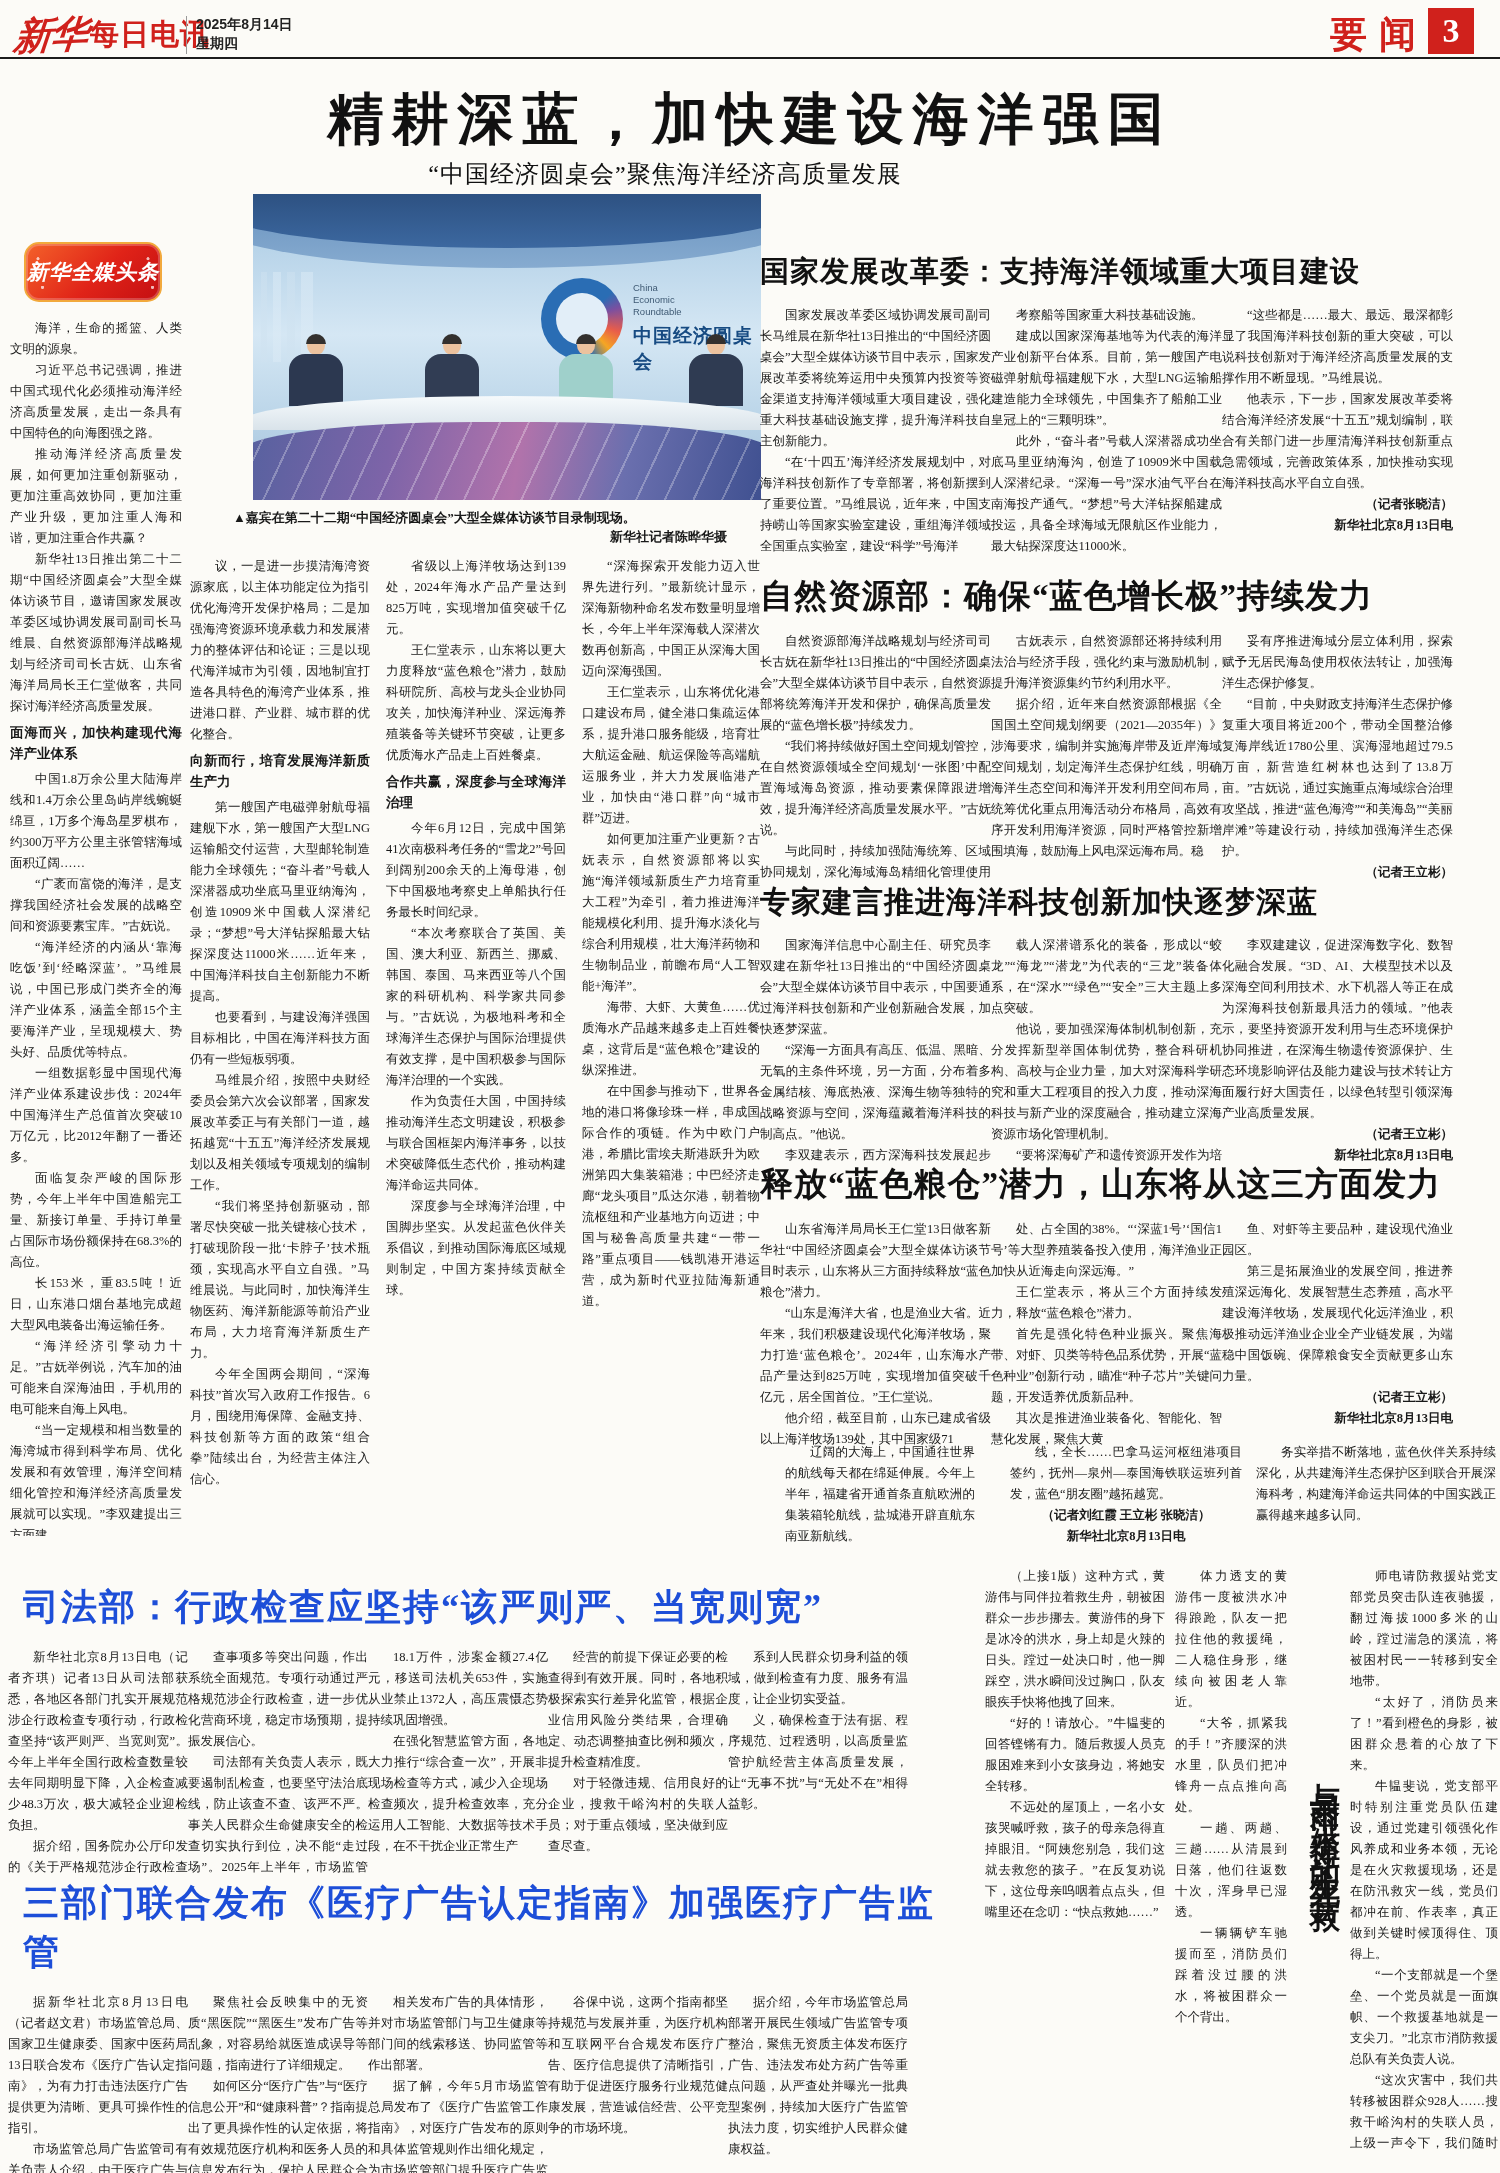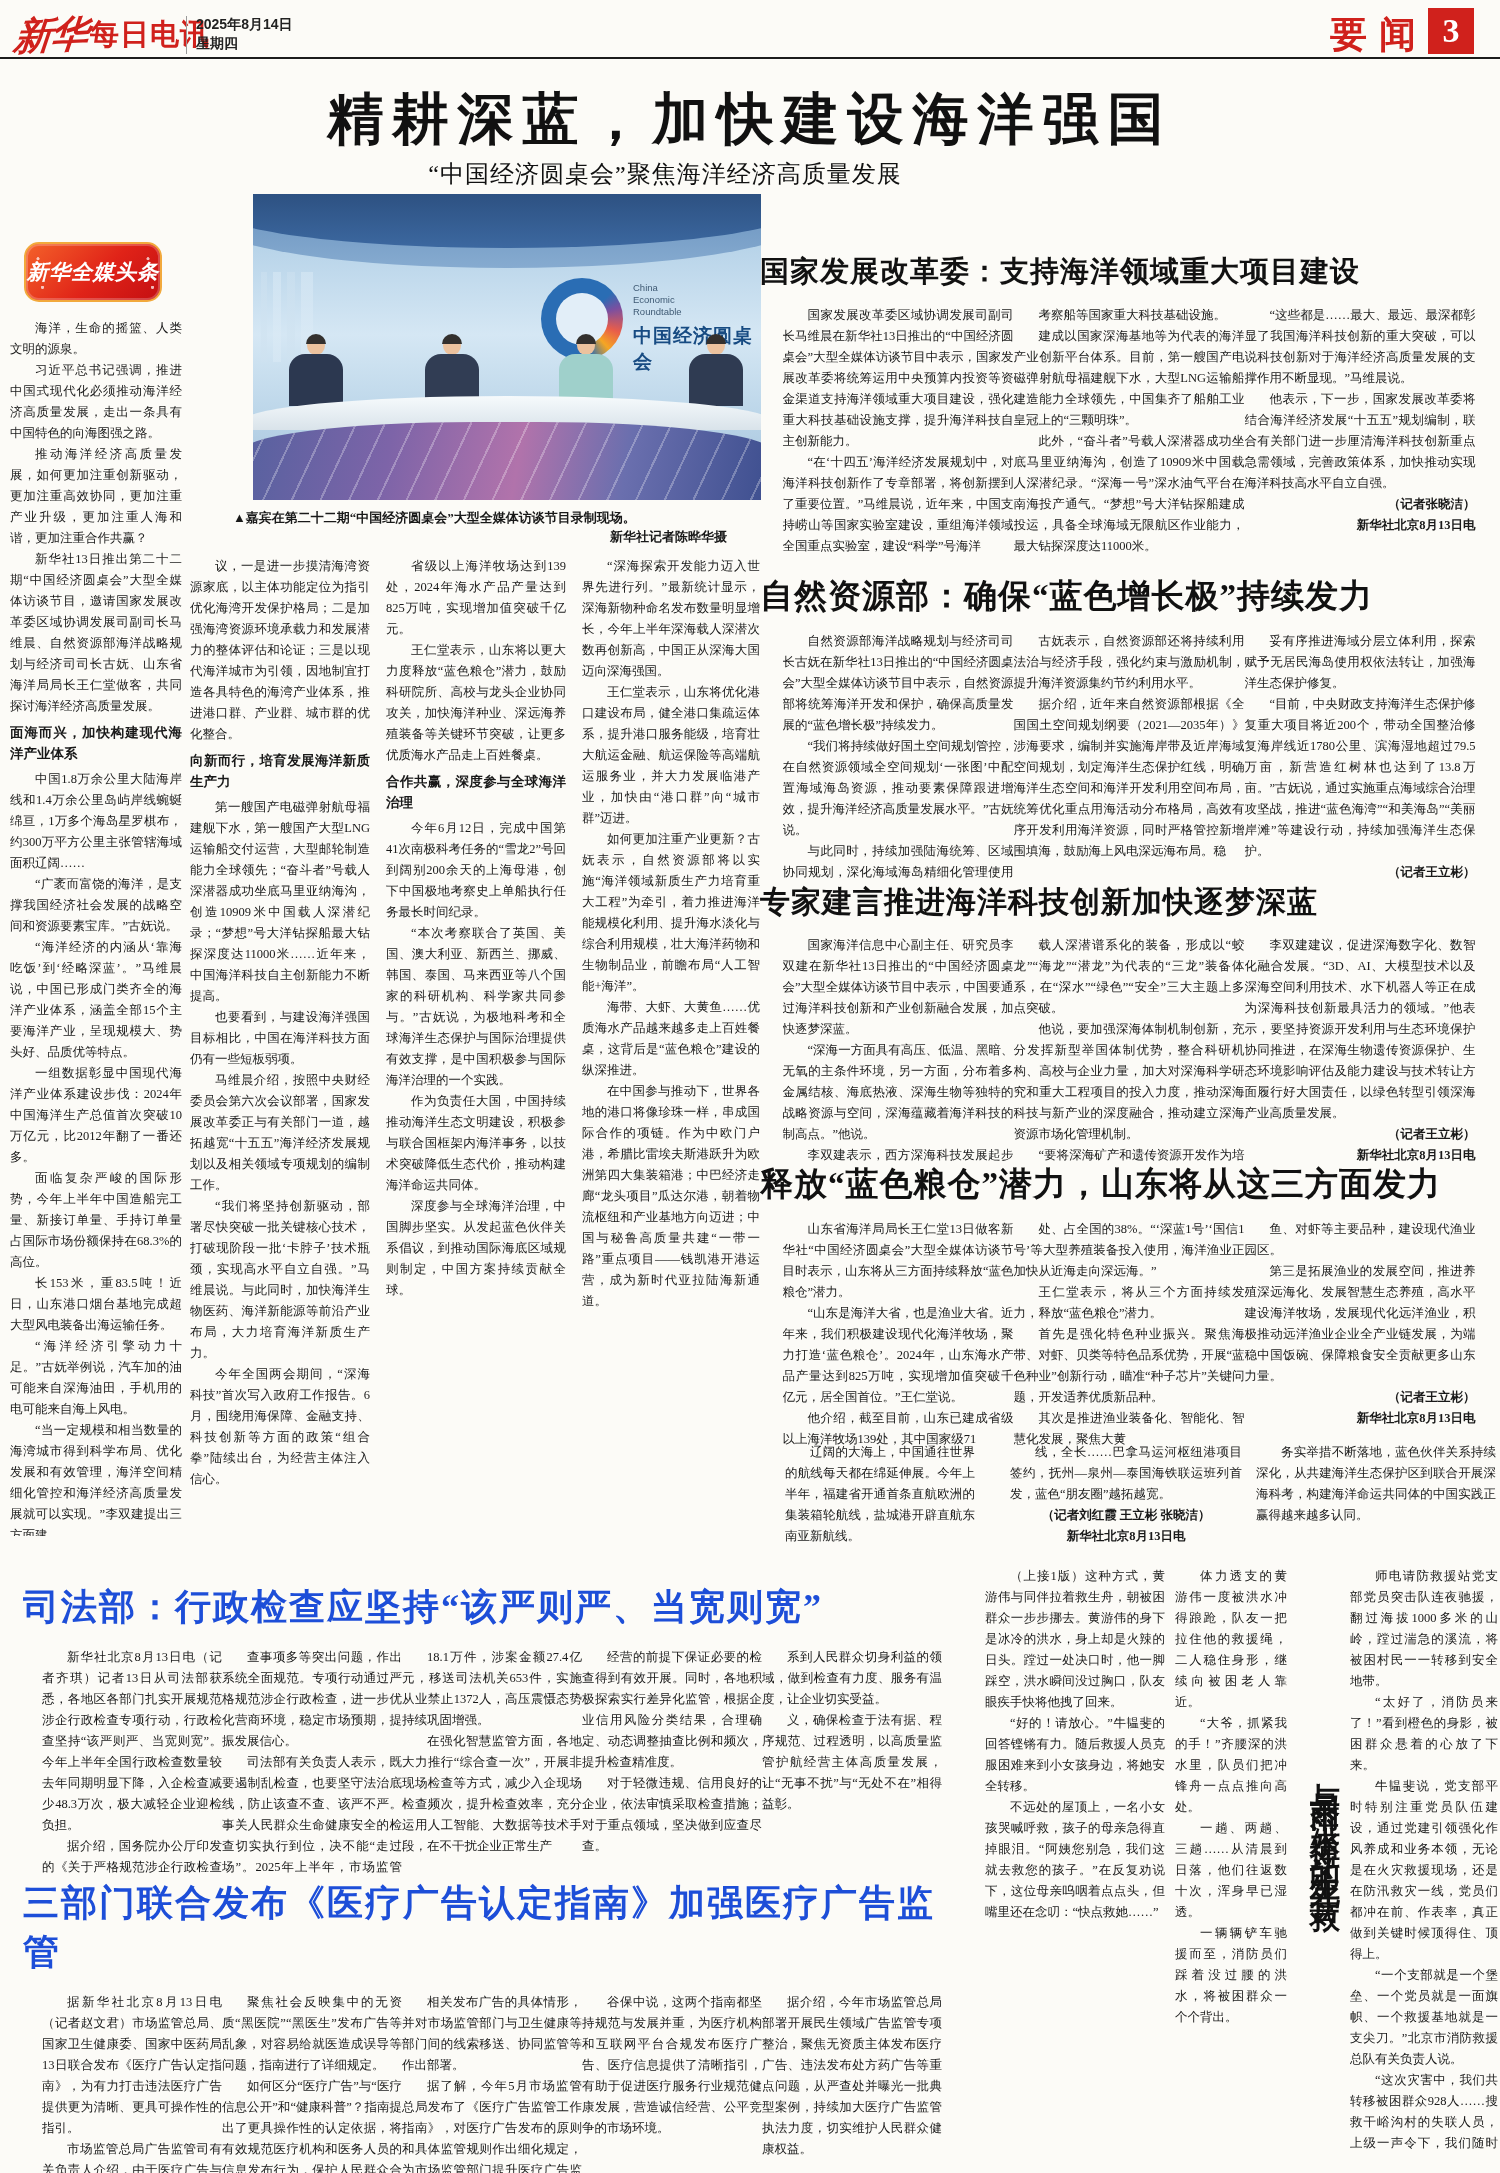--- a/index.html
+++ b/index.html
@@ -63,21 +63,21 @@
   .desk-front{position:absolute;left:-12px;right:-12px;top:228px;height:80px;
         background:linear-gradient(100deg,#55619f 0%,#7d64a8 28%,#b173ab 52%,#6a6fae 72%,#3c4e8e 100%);
         border-radius:44% 44% 0 0/30px 30px 0 0;overflow:hidden;}
   .desk-front:after{content:"";position:absolute;inset:0;
         background:repeating-linear-gradient(115deg,rgba(255,255,255,.28) 0 2px,transparent 2px 26px);}
   .caption{position:absolute;left:233px;top:508px;width:508px;font-size:13px;font-weight:bold;line-height:19px;}
   .caption .credit{text-align:right;padding-right:14px;}
   
   .art{position:absolute;left:760px;width:738px;}
   .art h2{margin:0;text-align:left;font-weight:900;color:#111;letter-spacing:1px;}
-  .cols{display:flex;justify-content:center;}
+  .cols{display:flex;justify-content:flex-start;}
   .cols .c{width:231px;overflow:hidden;font-size:12.5px;line-height:21px;text-align:justify;}
   .cols .c p{margin:0;text-indent:2em;}
   .cols .c p.byl{text-align:right;text-indent:0;font-weight:bold;}
   
   .bsec{position:absolute;left:8px;width:968px;}
   .bsec h2{margin:15px;text-align:left;font-weight:900;font-size:36px;letter-spacing:2px;color:#1d4ed8;}
   .bsec .cols .c{width:180px;}
   .vhead{position:absolute;left:1287px;top:1574px;width:58px;height:500px;writing-mode:vertical-rl;text-orientation:upright;
          font-size:30px;font-weight:900;letter-spacing:11px;color:#111;text-align:center;}
 </style>
@@ -287,21 +287,21 @@
       <div class="c" style="height:231px;">
           <p>查事项多等突出问题，作出系统全面规范。专项行动通过严格规范涉企行政检查，进一步优化营商环境，稳定市场预期，提振发展信心。</p>
           <p>司法部有关负责人表示，既要遏制乱检查，也要坚守法治底线，防止该查不查、该严不严。事关人民群众生命健康安全的检查切实执行到位，决不能“走过场”。2025年上半年，市场监管部门共查办食品违法案件</p>
         </div>
       <div class="c" style="height:231px;">
           <p>18.1万件，涉案金额27.4亿元，移送司法机关653件，实施从业禁止1372人，高压震慑态势持续巩固增强。</p>
           <p>在强化智慧监管方面，各地大力推行“综合查一次”，开展非现场检查等方式，减少入企现场检查频次，提升检查效率，充分运用人工智能、大数据等技术手段，在不干扰企业正常生产</p>
         </div>
       <div class="c" style="height:231px;">
           <p>经营的前提下保证必要的检查得到有效开展。同时，各地积极探索实行差异化监管，根据企业信用风险分类结果，合理确定、动态调整抽查比例和频次，提升检查精准度。</p>
-          <p>对于轻微违规、信用良好的企业，依法审慎采取检查措施；对于重点领域，坚决做到应查尽查。</p>
+          <p>对于轻微违规、信用良好的企业，搜救干峪沟村的失联人员；对于重点领域，坚决做到应查尽查。</p>
         </div>
       <div class="c" style="height:231px;">
           <p>系到人民群众切身利益的领域，做到检查有力度、服务有温度，让企业切实受益。</p>
           <p>义，确保检查于法有据、程序规范、过程透明，以高质量监管护航经营主体高质量发展，让“无事不扰”与“无处不在”相得益彰。</p>
         </div>
     </div>
   </div>
 
   <div class="bsec" style="top:1864px;">
     <h2>三部门联合发布《医疗广告认定指南》加强医疗广告监管</h2>

